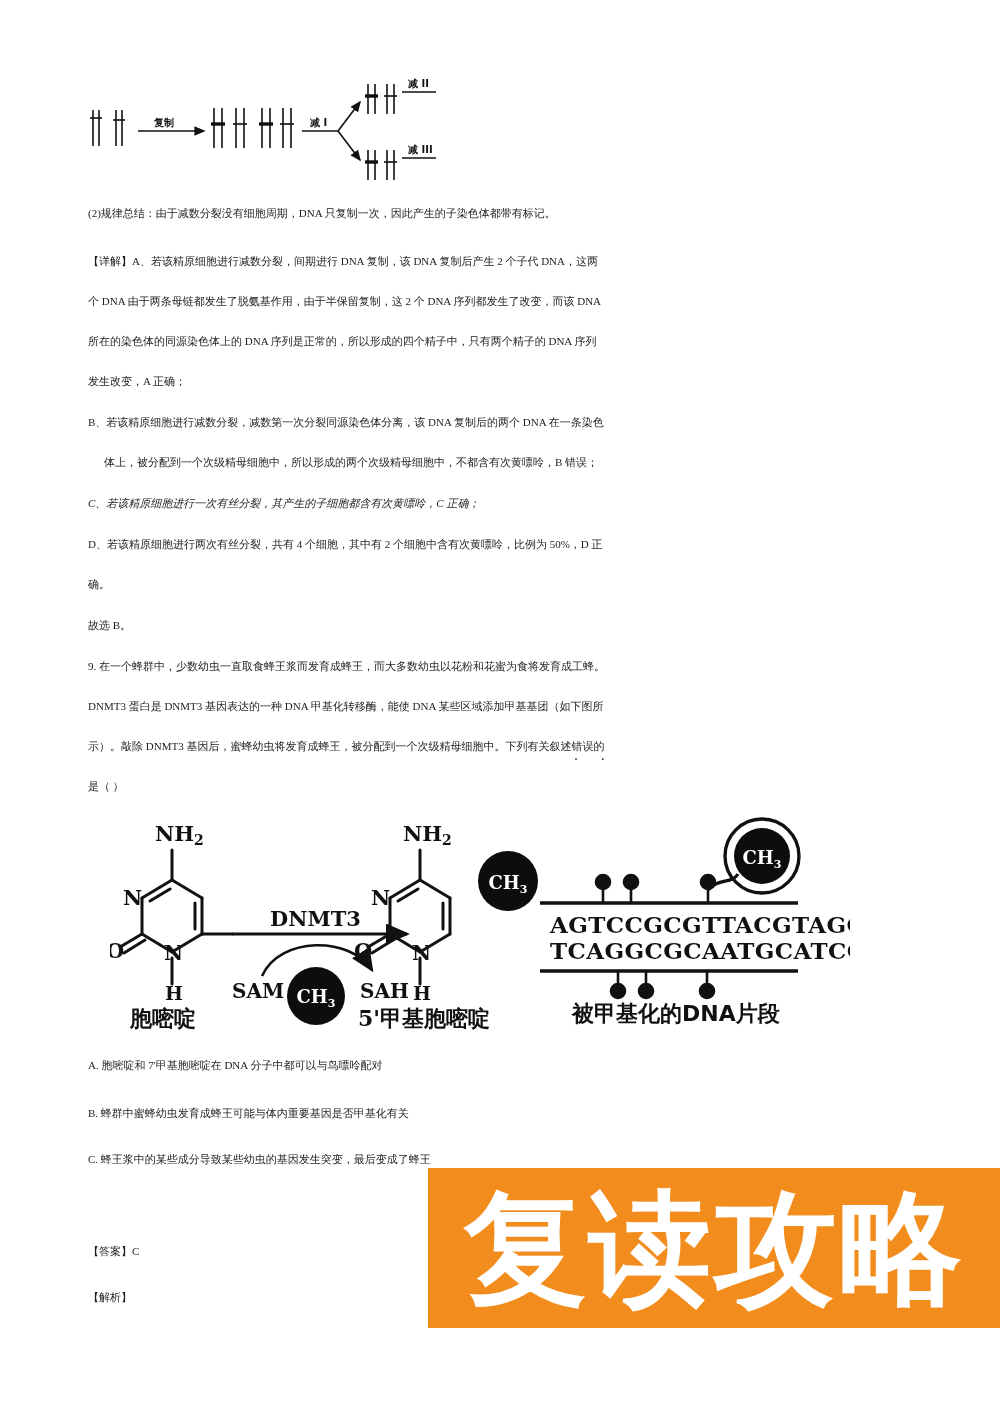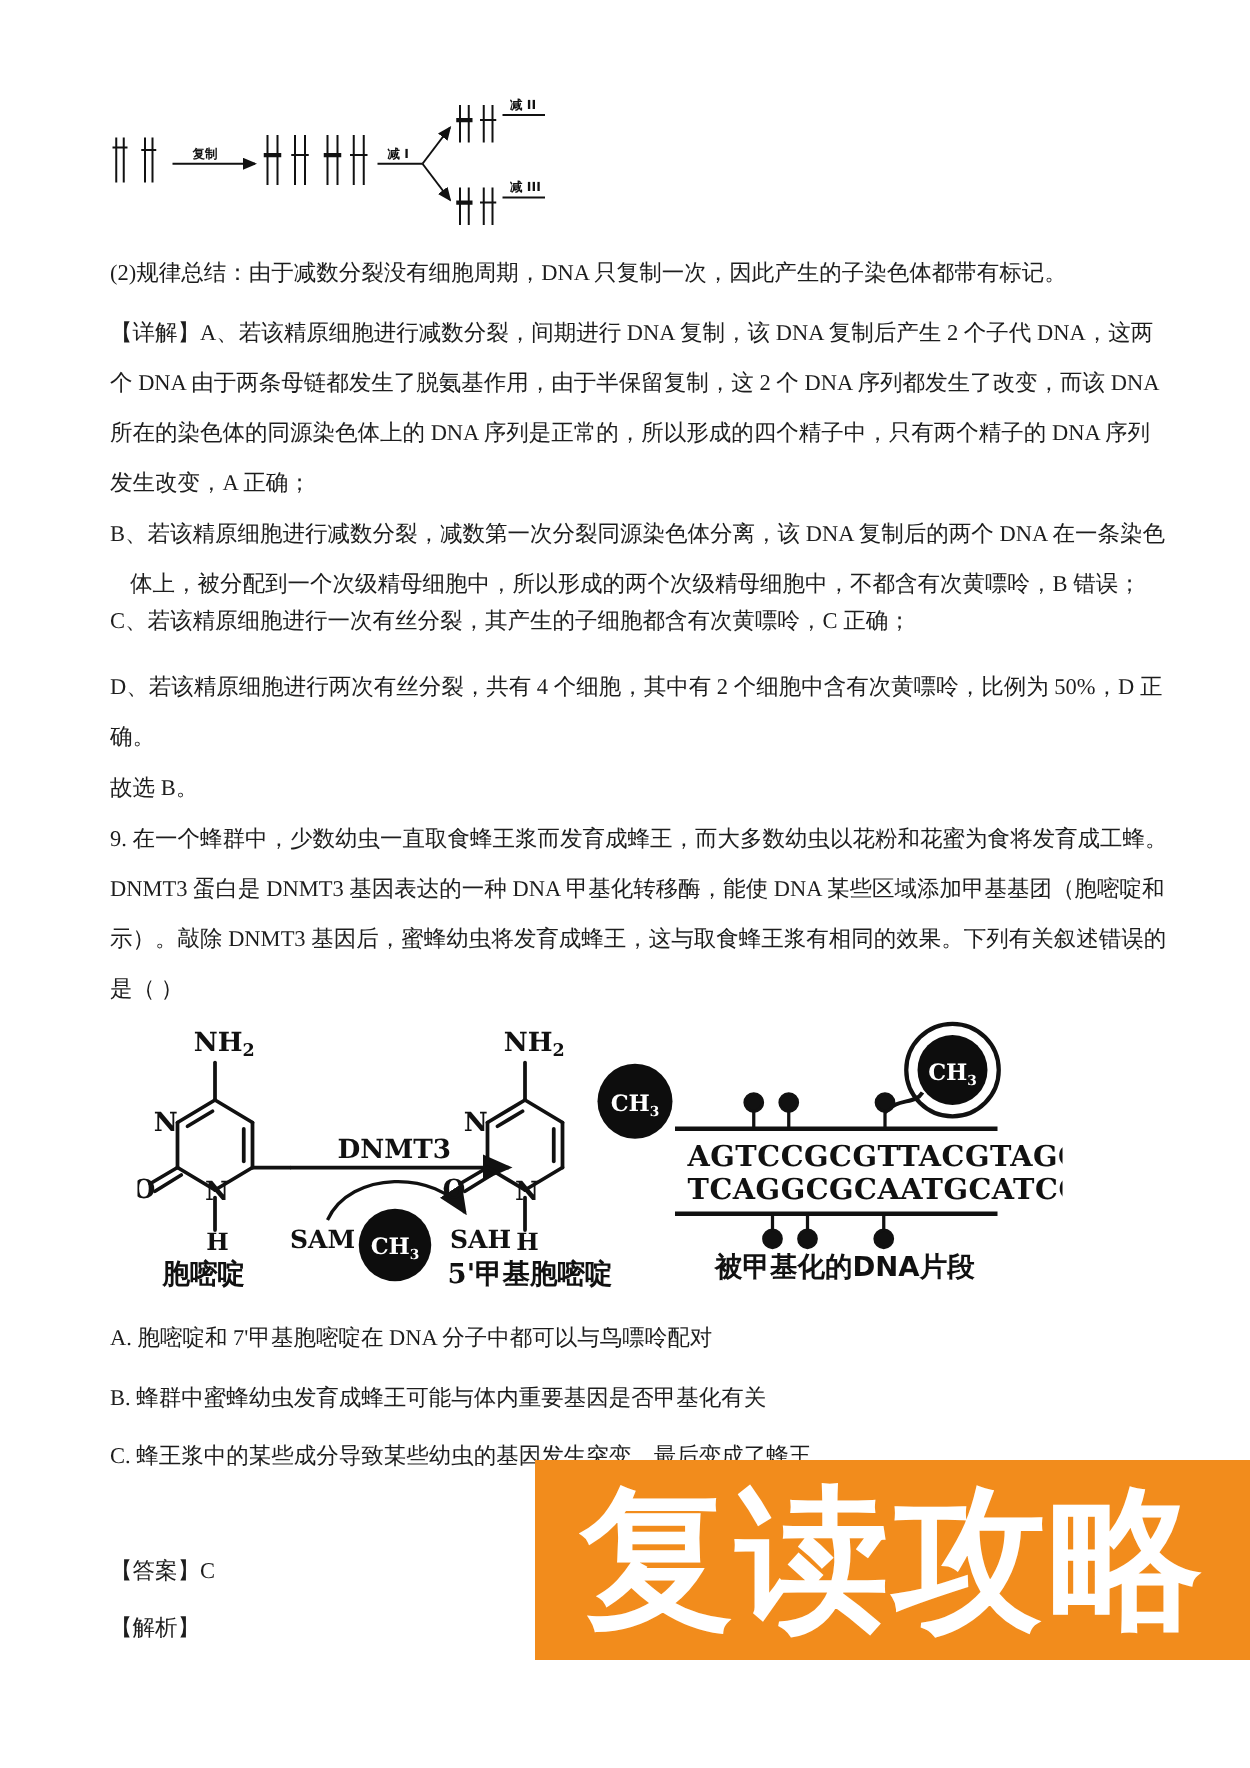--- a/index.html
+++ b/index.html
@@ -27,21 +27,21 @@
     left: 86px;
     top: 62px;
     width: 350px;
     height: 140px;
   }
   #meiosis-figure svg { display:block; }
 
   .txtline {
     position: absolute;
     left: 88px;
-    font-size: 18px;
+    font-size: 11px;
     color: #1d1d1d;
     white-space: nowrap;
     font-family: "Liberation Serif", "DejaVu Serif", serif;
   }
 
   .emph-dots {
     position: relative;
     text-align: right;
   }
   .emph-dots::after {
@@ -176,31 +176,31 @@
   <div class="txtline" style="top:206px;">(2)规律总结：由于减数分裂没有细胞周期，DNA 只复制一次，因此产生的子染色体都带有标记。</div>
 
   <div class="txtline" style="top:254px;">【详解】A、若该精原细胞进行减数分裂，间期进行 DNA 复制，该 DNA 复制后产生 2 个子代 DNA，这两</div>
   <div class="txtline" style="top:294px;">个 DNA 由于两条母链都发生了脱氨基作用，由于半保留复制，这 2 个 DNA 序列都发生了改变，而该 DNA</div>
   <div class="txtline" style="top:334px;">所在的染色体的同源染色体上的 DNA 序列是正常的，所以形成的四个精子中，只有两个精子的 DNA 序列</div>
   <div class="txtline" style="top:374px;">发生改变，A 正确；</div>
 
   <div class="txtline" style="top:415px;">B、若该精原细胞进行减数分裂，减数第一次分裂同源染色体分离，该 DNA 复制后的两个 DNA 在一条染色</div>
   <div class="txtline" style="top:455px;margin-left:16px;">体上，被分配到一个次级精母细胞中，所以形成的两个次级精母细胞中，不都含有次黄嘌呤，B 错误；</div>
 
-  <div class="txtline" style="top:484px;">C、若该精原细胞进行一次有丝分裂，其产生的子细胞都含有次黄嘌呤，C 正确；</div>
+  <div class="txtline" style="top:496px;font-style:italic;">C、若该精原细胞进行一次有丝分裂，其产生的子细胞都含有次黄嘌呤，C 正确；</div>
 
   <div class="txtline" style="top:537px;">D、若该精原细胞进行两次有丝分裂，共有 4 个细胞，其中有 2 个细胞中含有次黄嘌呤，比例为 50%，D 正</div>
   <div class="txtline" style="top:577px;">确。</div>
 
   <div class="txtline" style="top:618px;">故选 B。</div>
 
   <div class="txtline" style="top:659px;">9. 在一个蜂群中，少数幼虫一直取食蜂王浆而发育成蜂王，而大多数幼虫以花粉和花蜜为食将发育成工蜂。</div>
-  <div class="txtline" style="top:699px;">DNMT3 蛋白是 DNMT3 基因表达的一种 DNA 甲基化转移酶，能使 DNA 某些区域添加甲基基团（胞嘧啶和</div>
+  <div class="txtline" style="top:699px;">DNMT3 蛋白是 DNMT3 基因表达的一种 DNA 甲基化转移酶，能使 DNA 某些区域添加甲基基团（如下图所</div>
   <div class="txtline" style="top:739px;">
-    <span>示）。敲除 DNMT3 基因后，蜜蜂幼虫将发育成蜂王，这与取食蜂王浆有相同的效果。下列有关叙述</span><span class="emph-dots">错误</span><span>的</span>
+    <span>示）。敲除 DNMT3 基因后，蜜蜂幼虫将发育成蜂王，被分配到一个次级精母细胞中。下列有关叙述</span><span class="emph-dots">错误</span><span>的</span>
   </div>
   <div class="txtline" style="top:779px;">是（    ）</div>
 
   <div id="methylation-figure">
     <svg width="740" height="225" viewBox="0 0 740 225" xmlns="http://www.w3.org/2000/svg">
       <defs>
         <marker id="ar2" markerWidth="8" markerHeight="8" refX="7" refY="3.5" orient="auto">
           <path d="M0,0 L8,3.5 L0,7 z" fill="#111"></path>
         </marker>
         <marker id="ar3" markerWidth="9" markerHeight="9" refX="8" refY="4" orient="auto">

